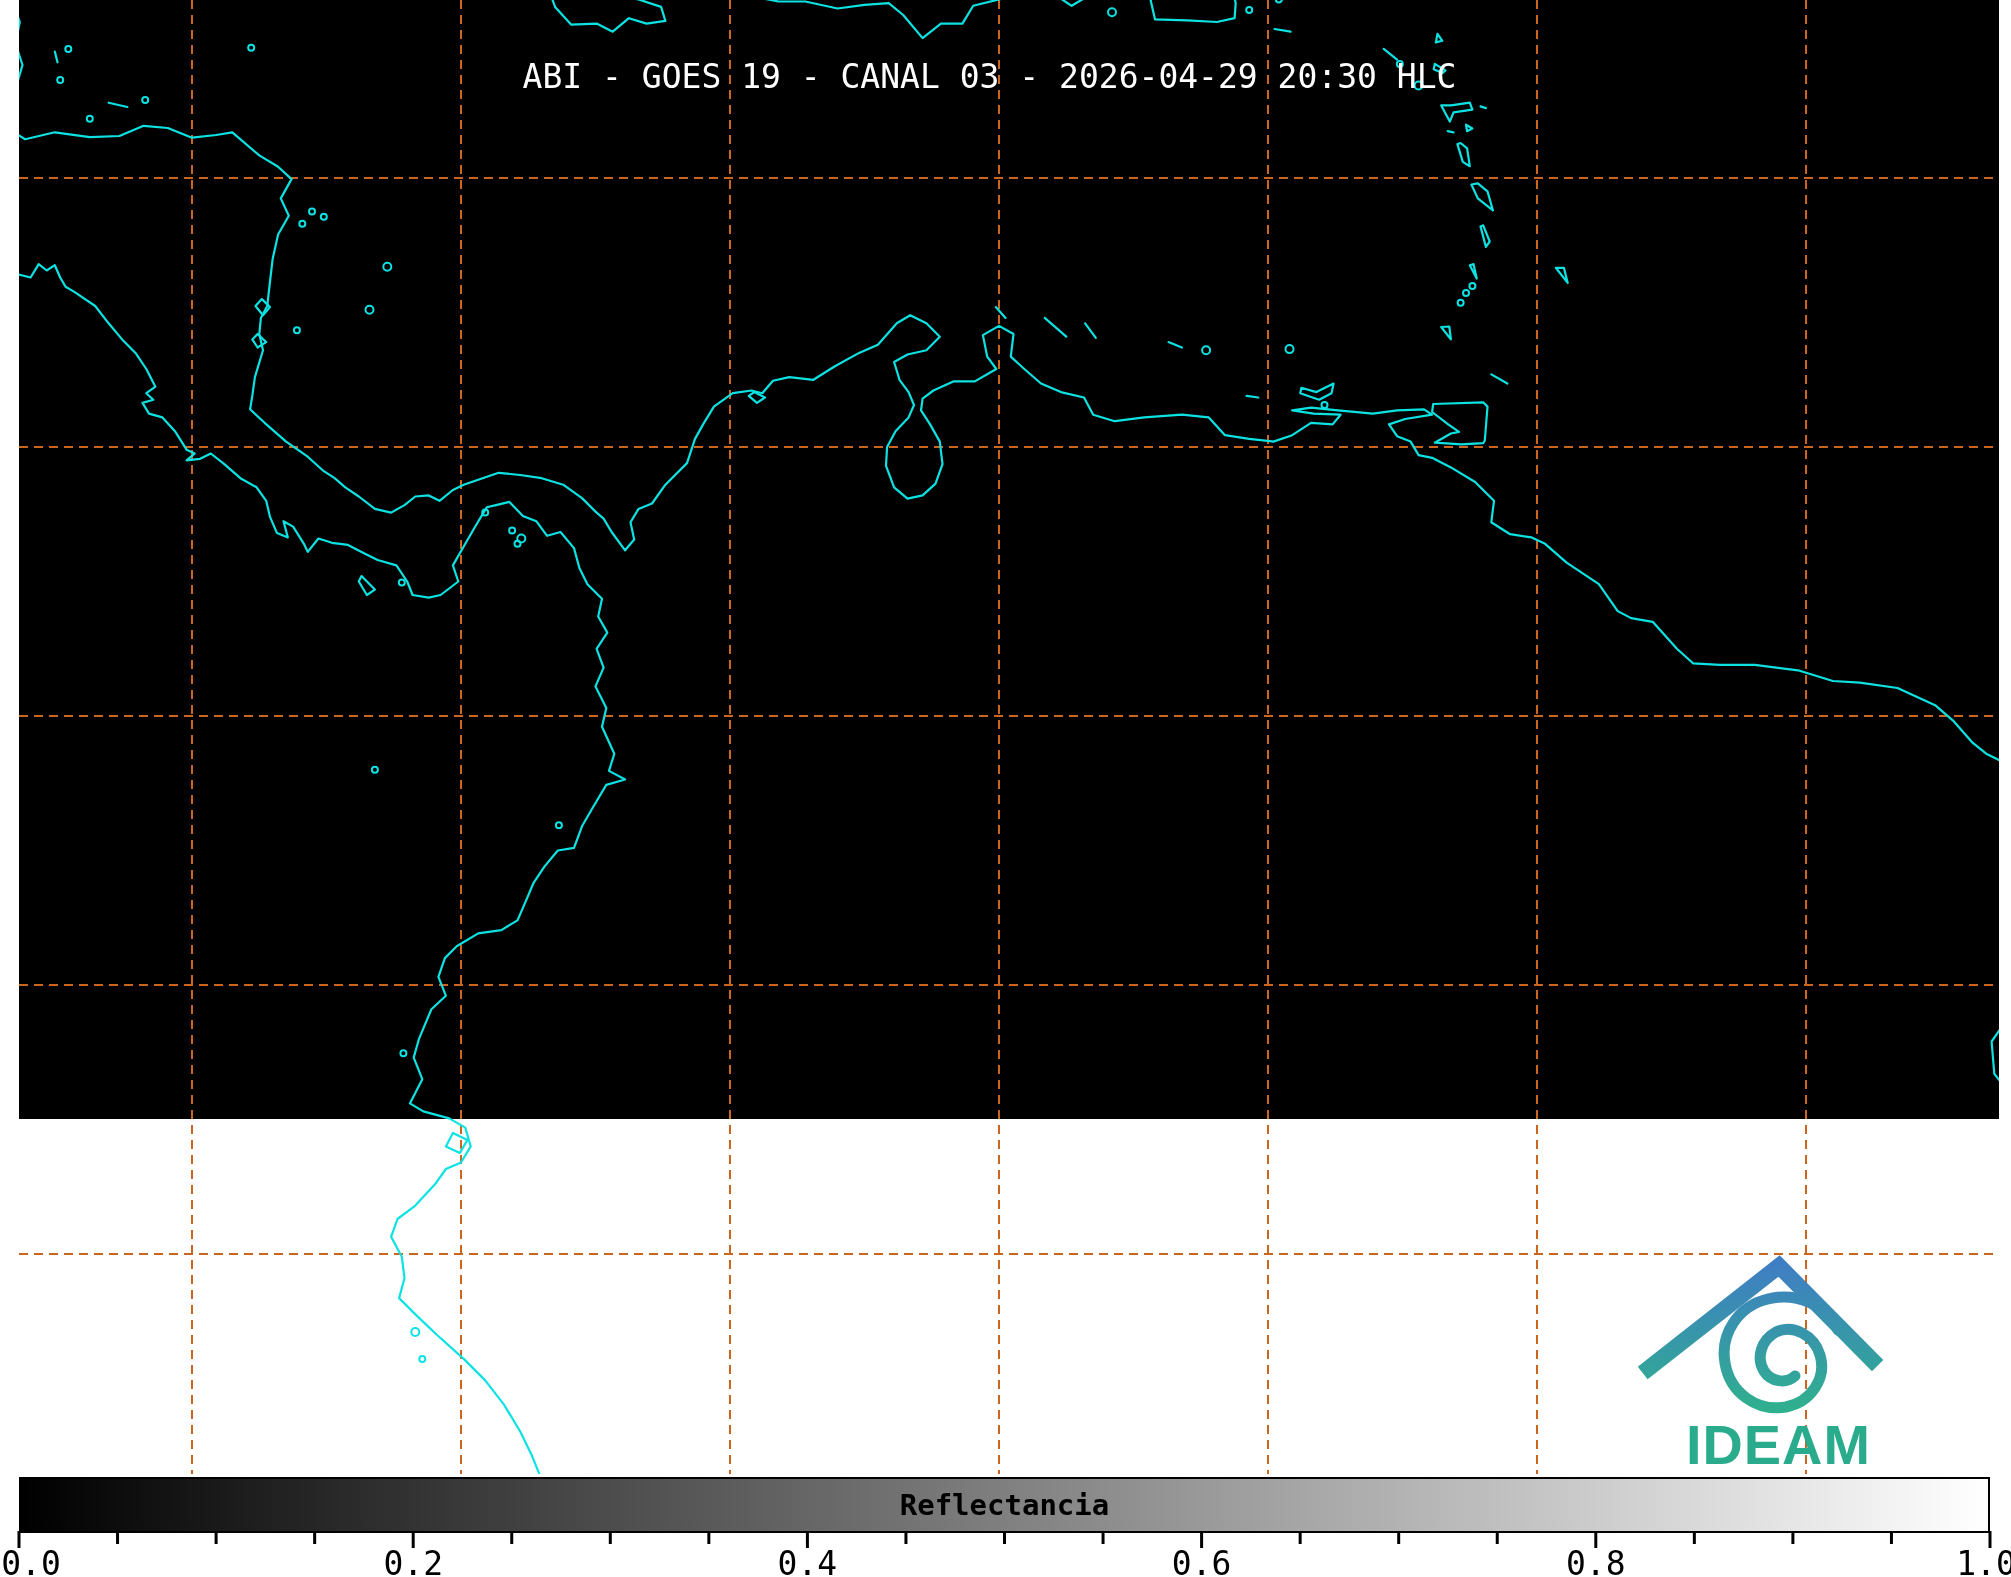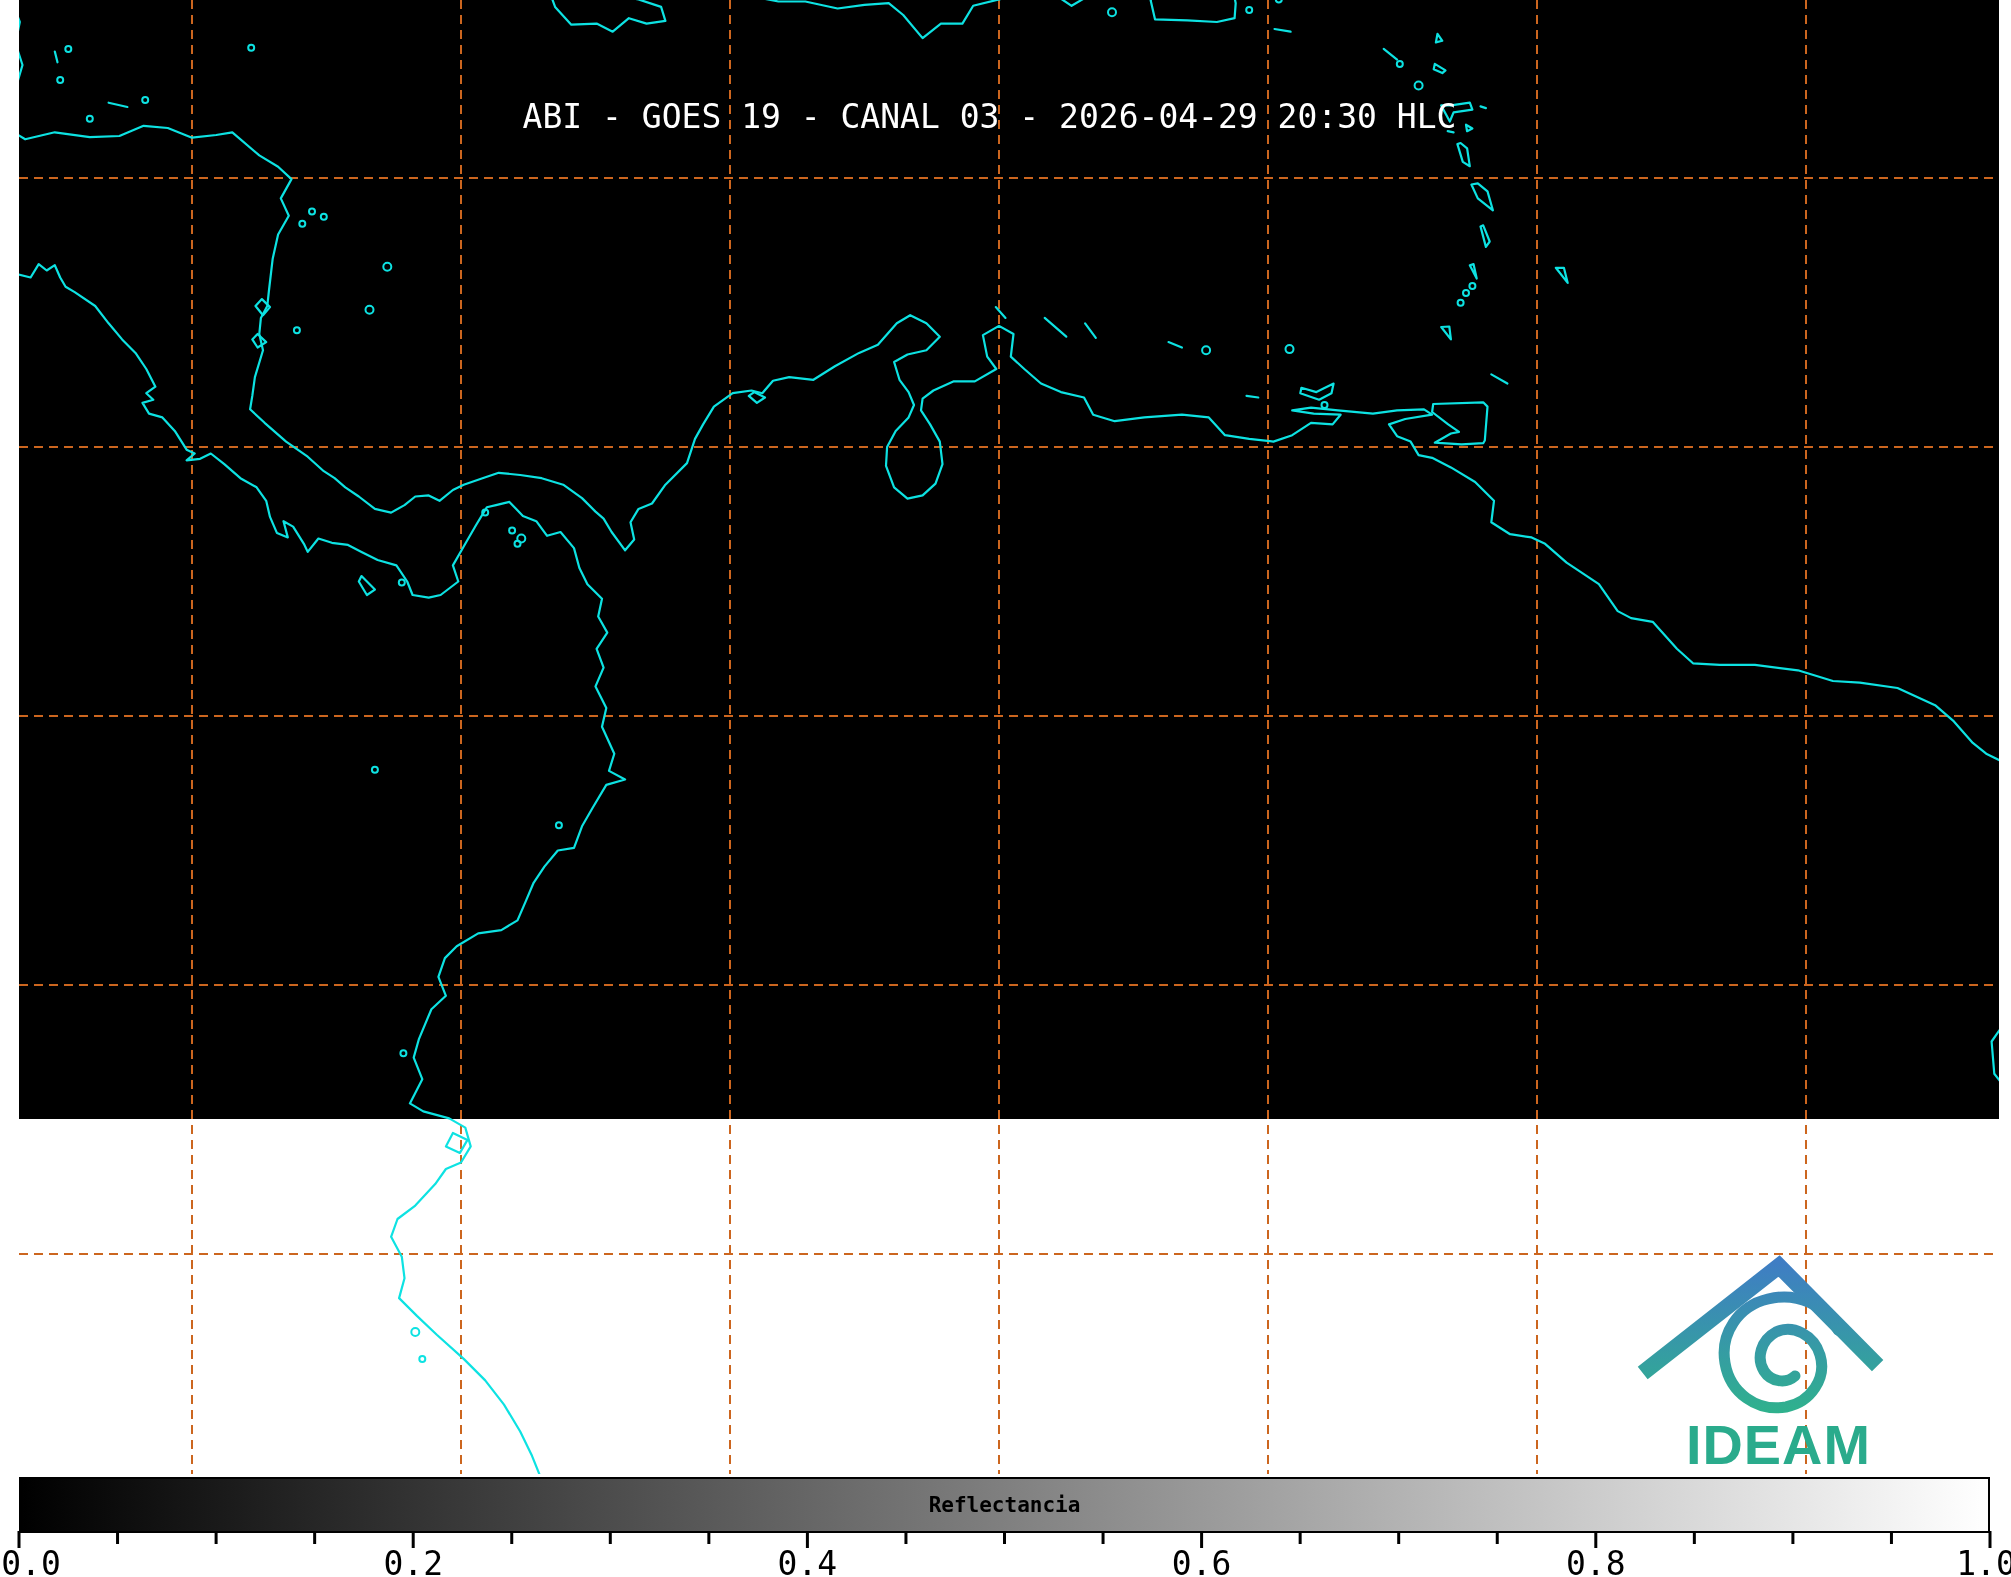--- a/index.html
+++ b/index.html
@@ -8,31 +8,31 @@
     background:#ffffff;font-family:"DejaVu Sans Mono",monospace;
   }
   #map{
     position:absolute;left:19px;top:0;width:1980px;height:1119px;
     background:#000000;
   }
   #map svg{position:absolute;left:0;top:0;display:block;}
   #title{
     position:absolute;left:0;top:57px;width:1941px;text-indent:38px;
     text-align:center;color:#ffffff;font-size:33px;letter-spacing:0px;
-    white-space:pre;z-index:5;margin-top:40px;
+    white-space:pre;z-index:5;
   }
   #colorbar{
     position:absolute;left:19px;top:1477px;width:1967px;height:52px;
     border:2px solid #000000;
     background:linear-gradient(to right,#000000,#ffffff);
     z-index:4;
   }
   #colorbar .cb-label{
     position:absolute;left:0;top:0;width:100%;height:52px;line-height:52px;
-    text-align:center;color:#000000;font-weight:bold;font-size:21px;
+    text-align:center;color:#000000;font-weight:bold;font-size:29px;
   }
   #axis{position:absolute;left:0;top:1473px;z-index:3;}
   .ticktext{font-family:"DejaVu Sans Mono",monospace;font-size:33px;fill:#000000;}
   #logo-text{font-family:"Liberation Sans",sans-serif;font-weight:bold;}
 </style>
 </head>
 <body>
 
 <div id="map">
   <svg id="map-svg" width="1980" height="1474" viewBox="19 0 1980 1474" preserveAspectRatio="none">

